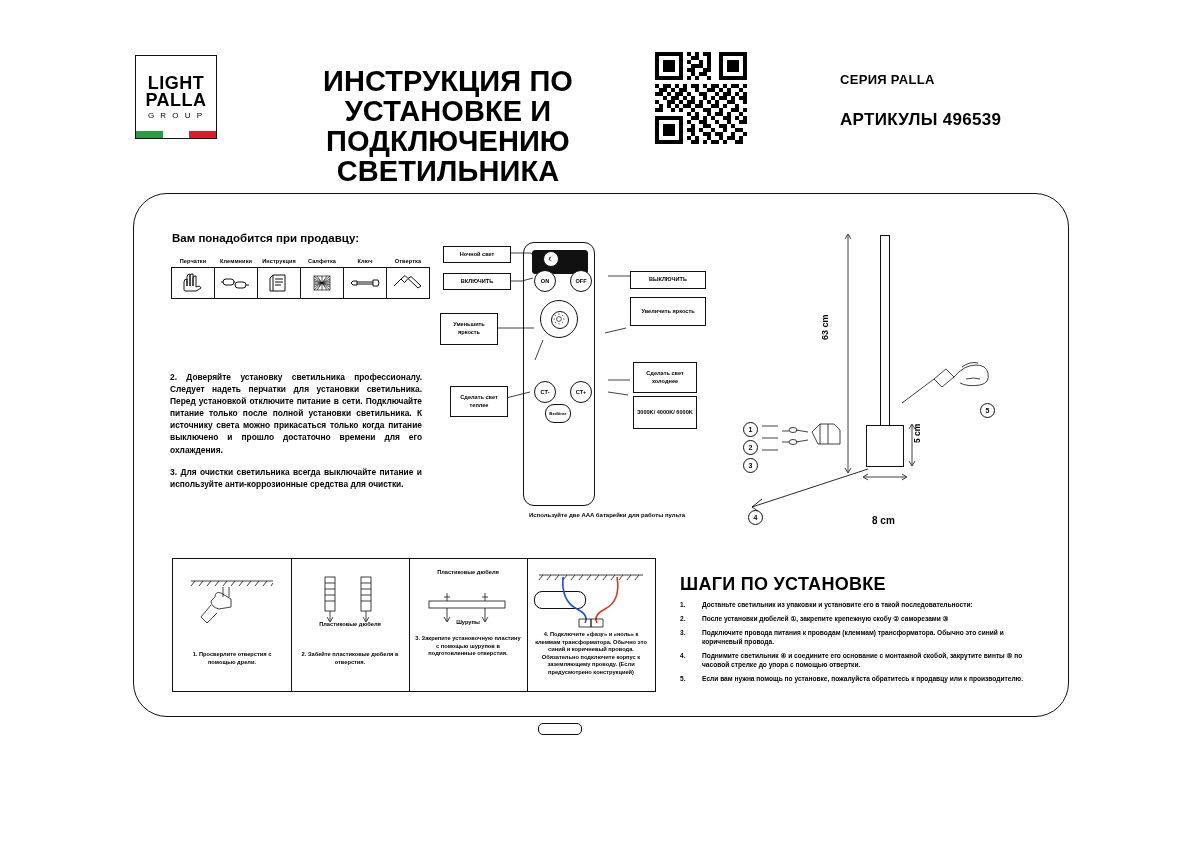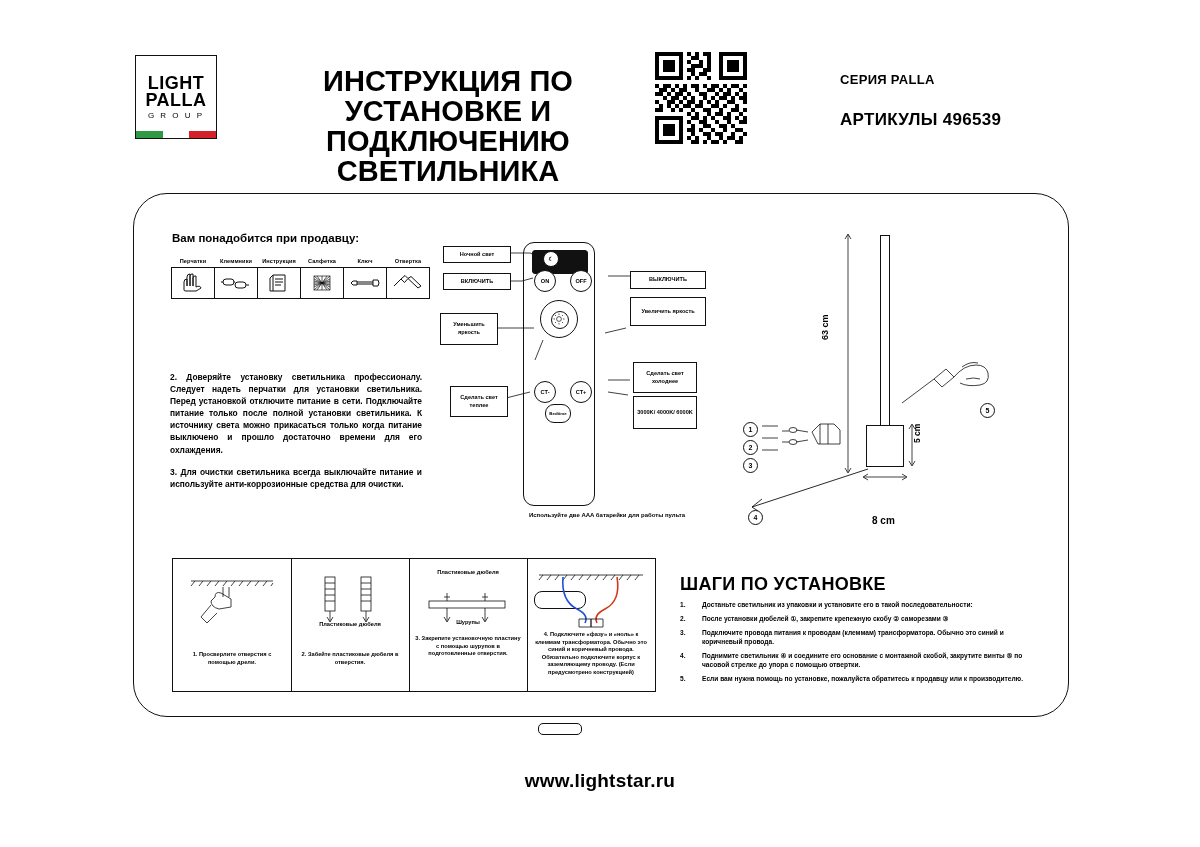--- a/index.html
+++ b/index.html
@@ -554,15 +554,14 @@
     <div class="step">
       <span class="num">4.</span>
       <span>Поднимите светильник ④ и соедините его основание с монтажной скобой, закрутите винты ⑤ по часовой стрелке до упора с помощью отвертки.</span>
     </div>
     <div class="step">
       <span class="num">5.</span>
       <span>Если вам нужна помощь по установке, пожалуйста обратитесь к продавцу или к производителю.</span>
     </div>
   </div>
 
-  <div class="footer">www.lightstar.ru</div>
 
 </div>
 
 </body></html>

